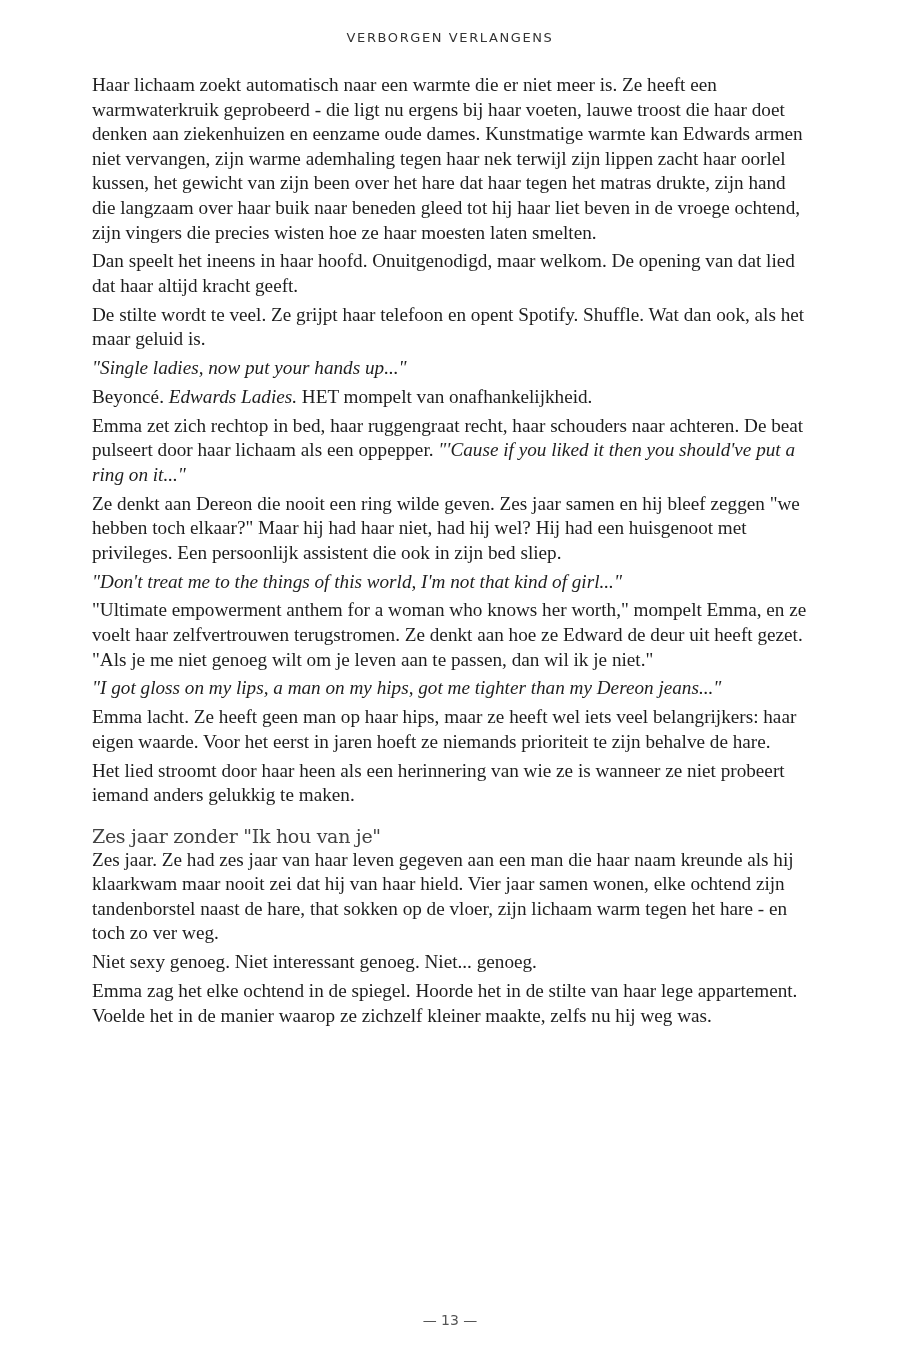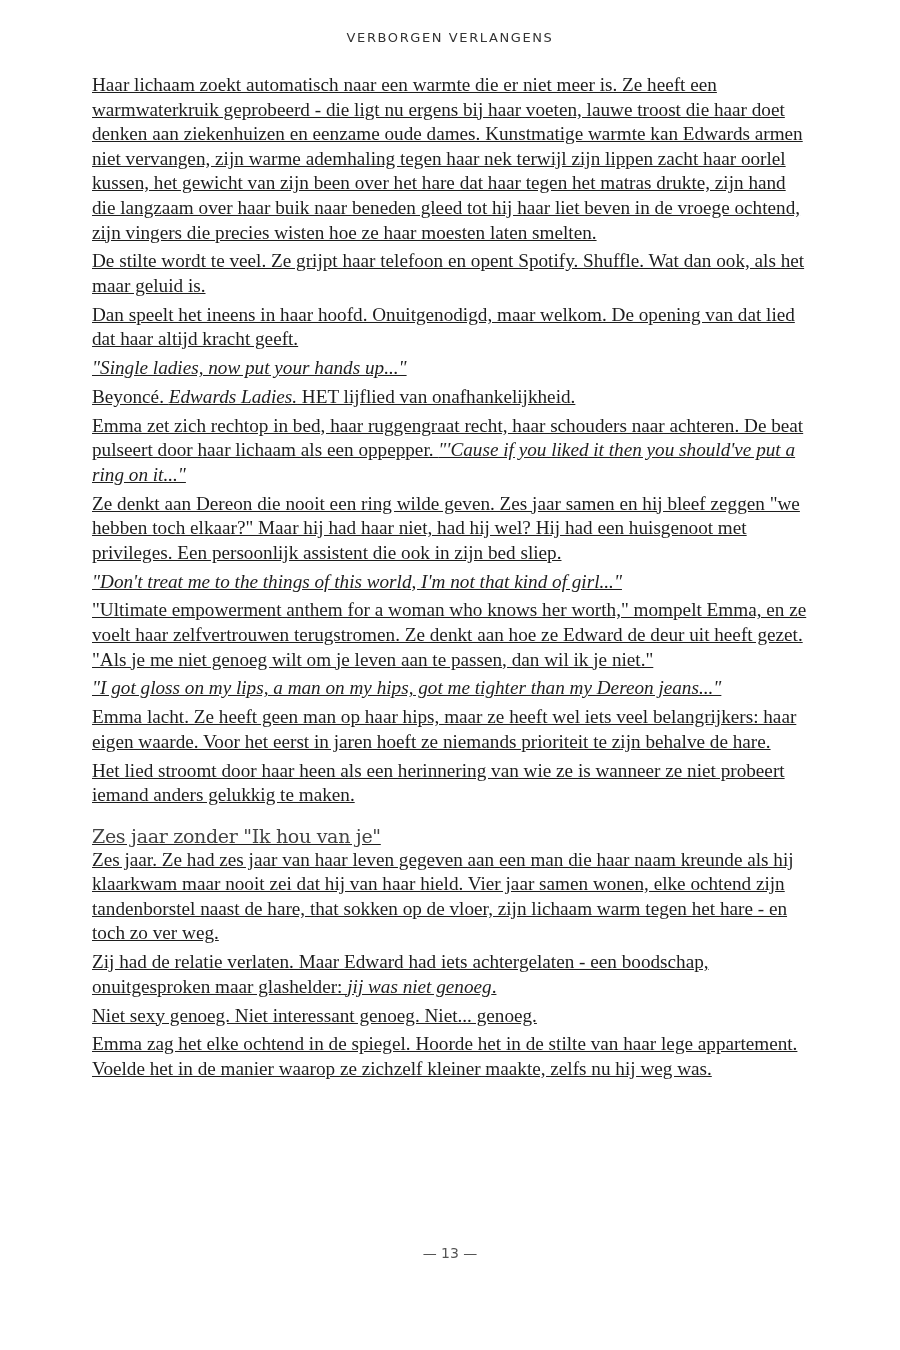--- a/index.html
+++ b/index.html
@@ -26,67 +26,65 @@
     }
     .content {
       position: absolute;
       top: 73px;
       left: 92px;
       width: 718px;
       font-family: "Liberation Serif", serif;
       font-size: 19.2px;
       line-height: 24.6px;
       color: #1e1e1e;
-      text-decoration: underline;
     }
     .content p {
       margin: 0 0 4.2px 0;
     }
     .content em {
       font-style: italic;
     }
     .section-heading {
       font-family: "DejaVu Serif", serif;
       font-weight: 300;
       font-size: 19px;
       color: #444444;
       margin: 16px 0 0 0;
       line-height: 24px;
       letter-spacing: -0.3px;
     }
     .page-number {
       position: absolute;
-      top: 1245px;
+      top: 1312px;
       left: 0;
       width: 900px;
       text-align: center;
       font-family: "DejaVu Sans", sans-serif;
       font-size: 14px;
       color: #555555;
     }
   </style>
 </head>
 <body>
 
 <div class="running-header">VERBORGEN VERLANGENS</div>
 
 <div class="content">
   <p>Haar lichaam zoekt automatisch naar een warmte die er niet meer is. Ze heeft een warmwaterkruik geprobeerd - die ligt nu ergens bij haar voeten, lauwe troost die haar doet denken aan ziekenhuizen en eenzame oude dames. Kunstmatige warmte kan Edwards armen niet vervangen, zijn warme ademhaling tegen haar nek terwijl zijn lippen zacht haar oorlel kussen, het gewicht van zijn been over het hare dat haar tegen het matras drukte, zijn hand die langzaam over haar buik naar beneden gleed tot hij haar liet beven in de vroege ochtend, zijn vingers die precies wisten hoe ze haar moesten laten smelten.</p>
+  <p>Dan speelt het ineens in haar hoofd. Onuitgenodigd, maar welkom. De opening van dat lied dat haar altijd kracht geeft.</p>
   <p>De stilte wordt te veel. Ze grijpt haar telefoon en opent Spotify. Shuffle. Wat dan ook, als het maar geluid is.</p>
-  <p>Dan speelt het ineens in haar hoofd. Onuitgenodigd, maar welkom. De opening van dat lied dat haar altijd kracht geeft.</p>
   <p><em>"Single ladies, now put your hands up..."</em></p>
-  <p><span>Beyoncé. </span><em>Edwards Ladies.</em><span> HET lijflied van onafhankelijkheid.</span></p>
+  <p><span>Beyoncé. </span><em>Edwards Ladies.</em><span> HET mompelt van onafhankelijkheid.</span></p>
   <p><span>Emma zet zich rechtop in bed, haar ruggengraat recht, haar schouders naar achteren. De beat pulseert door haar lichaam als een oppepper. </span><em>"'Cause if you liked it then you should've put a ring on it..."</em></p>
   <p>Ze denkt aan Dereon die nooit een ring wilde geven. Zes jaar samen en hij bleef zeggen "we hebben toch elkaar?" Maar hij had haar niet, had hij wel? Hij had een huisgenoot met privileges. Een persoonlijk assistent die ook in zijn bed sliep.</p>
   <p><em>"Don't treat me to the things of this world, I'm not that kind of girl..."</em></p>
   <p>"Ultimate empowerment anthem for a woman who knows her worth," mompelt Emma, en ze voelt haar zelfvertrouwen terugstromen. Ze denkt aan hoe ze Edward de deur uit heeft gezet. "Als je me niet genoeg wilt om je leven aan te passen, dan wil ik je niet."</p>
   <p><em>"I got gloss on my lips, a man on my hips, got me tighter than my Dereon jeans..."</em></p>
   <p>Emma lacht. Ze heeft geen man op haar hips, maar ze heeft wel iets veel belangrijkers: haar eigen waarde. Voor het eerst in jaren hoeft ze niemands prioriteit te zijn behalve de hare.</p>
   <p>Het lied stroomt door haar heen als een herinnering van wie ze is wanneer ze niet probeert iemand anders gelukkig te maken.</p>
 
   <h2 class="section-heading">Zes jaar zonder "Ik hou van je"</h2>
   <p>Zes jaar. Ze had zes jaar van haar leven gegeven aan een man die haar naam kreunde als hij klaarkwam maar nooit zei dat hij van haar hield. Vier jaar samen wonen, elke ochtend zijn tandenborstel naast de hare, that sokken op de vloer, zijn lichaam warm tegen het hare - en toch zo ver weg.</p>
-  <p><span>Zij had de relatie verlaten. Maar Edward had iets achtergelaten - een boodschap, onuitgesproken maar glashelder: </span><em>jij was niet genoeg</em><span>.</span></p>
   <p>Niet sexy genoeg. Niet interessant genoeg. Niet... genoeg.</p>
   <p>Emma zag het elke ochtend in de spiegel. Hoorde het in de stilte van haar lege appartement. Voelde het in de manier waarop ze zichzelf kleiner maakte, zelfs nu hij weg was.</p>
 </div>
 
 <div class="page-number">— 13 —</div>
 
 </body></html>

